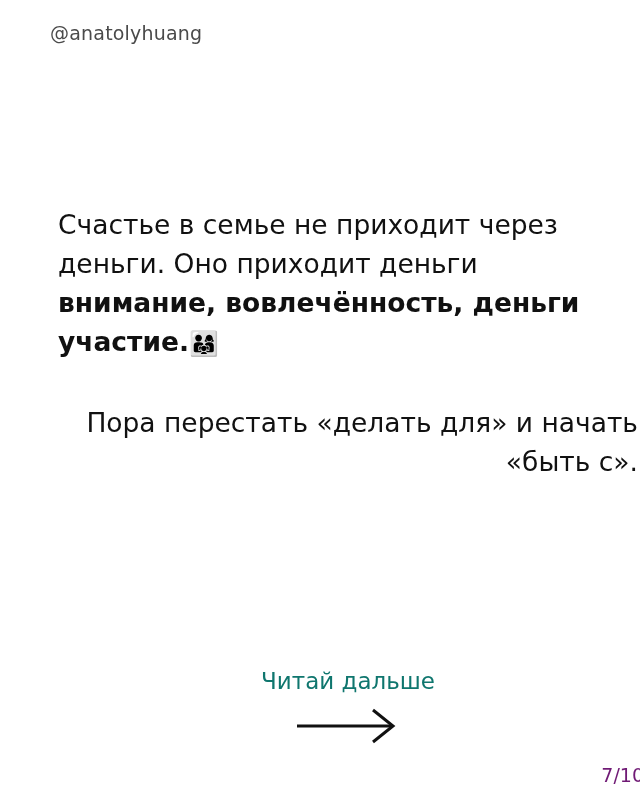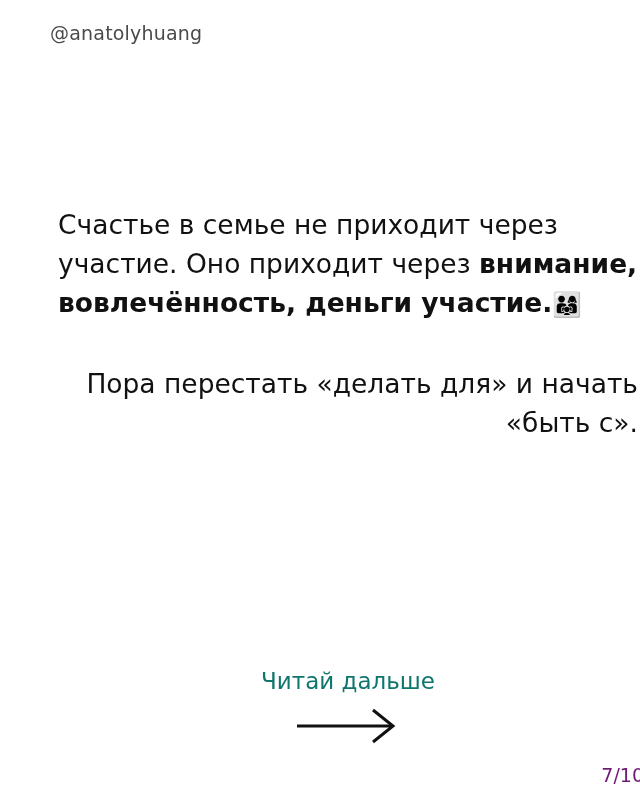--- a/index.html
+++ b/index.html
@@ -86,21 +86,21 @@
 </style>
 </head>
 <body>
 
 <div class="slide">
 
   <div class="handle">@anatolyhuang</div>
 
   <div class="body-text">
     <p class="para">
-      <span>Счастье в семье не приходит через участие. Оно приходит через </span><span class="bold">внимание, вовлечённость, деньги участие.</span><span class="emoji">👨‍👩‍👧</span>
+      <span>Счастье в семье не приходит через деньги. Оно приходит деньги </span><span class="bold">внимание, вовлечённость, деньги участие.</span><span class="emoji">👨‍👩‍👧</span>
     </p>
     <p class="para">
       <span>Пора перестать «делать для» и начать «быть с».</span>
     </p>
   </div>
 
   <div class="cta">Читай дальше</div>
 
   <div class="arrow-wrap">
     <svg width="110" height="40" viewBox="0 0 110 40" aria-hidden="true">

